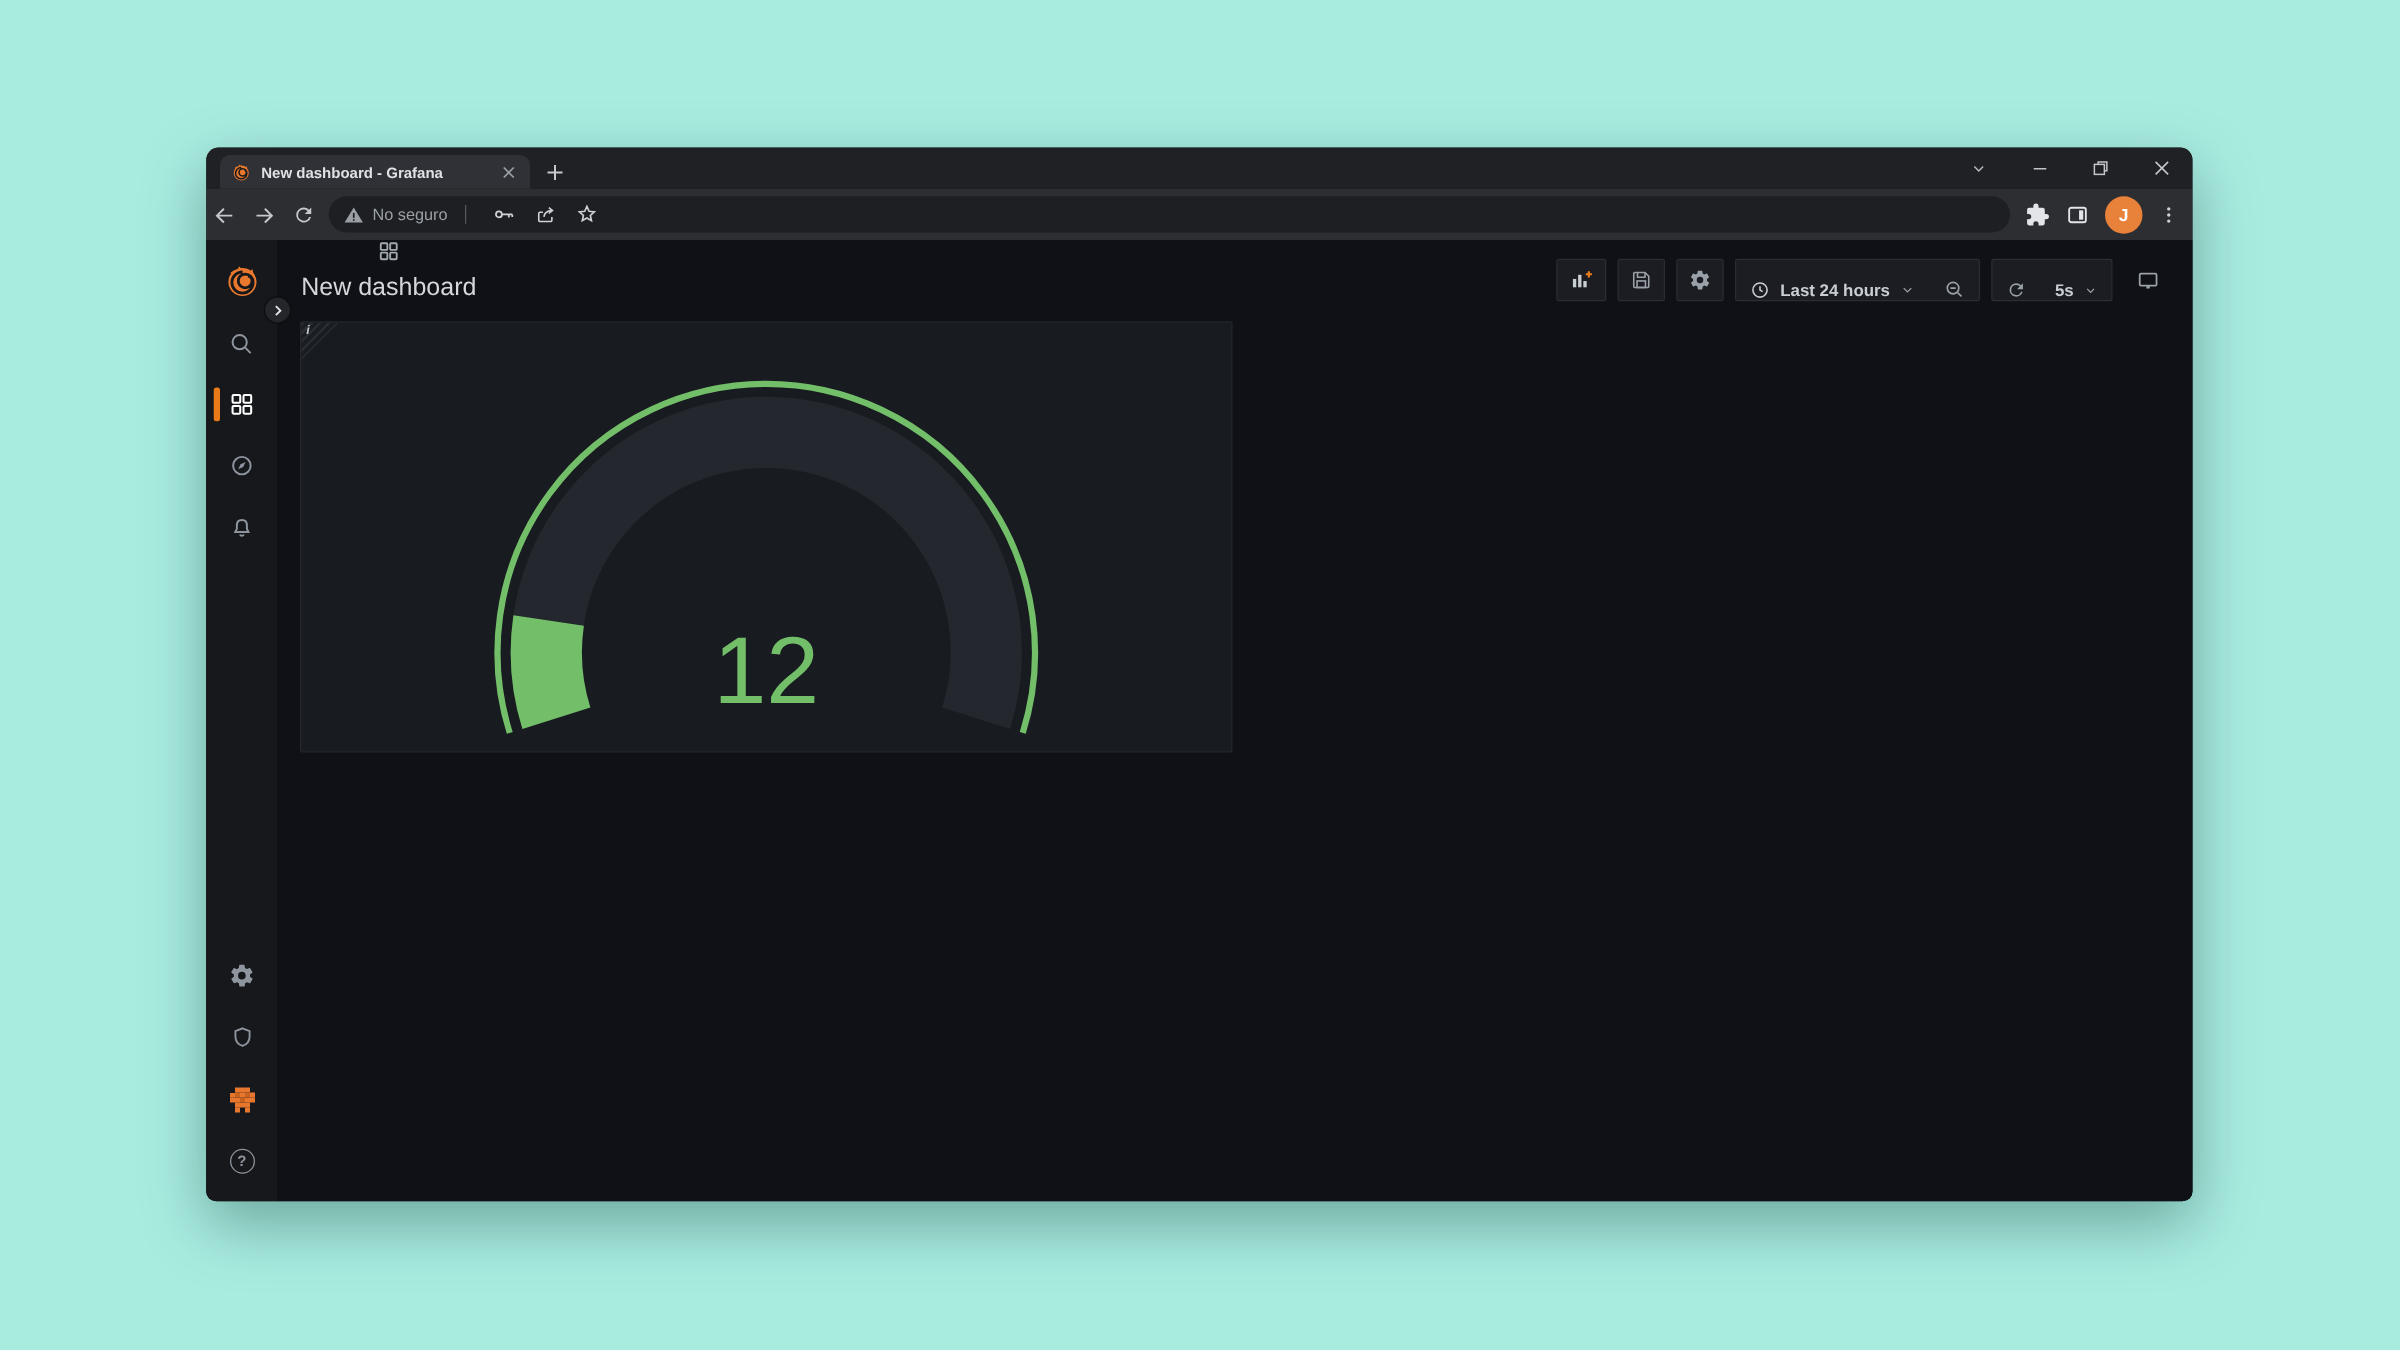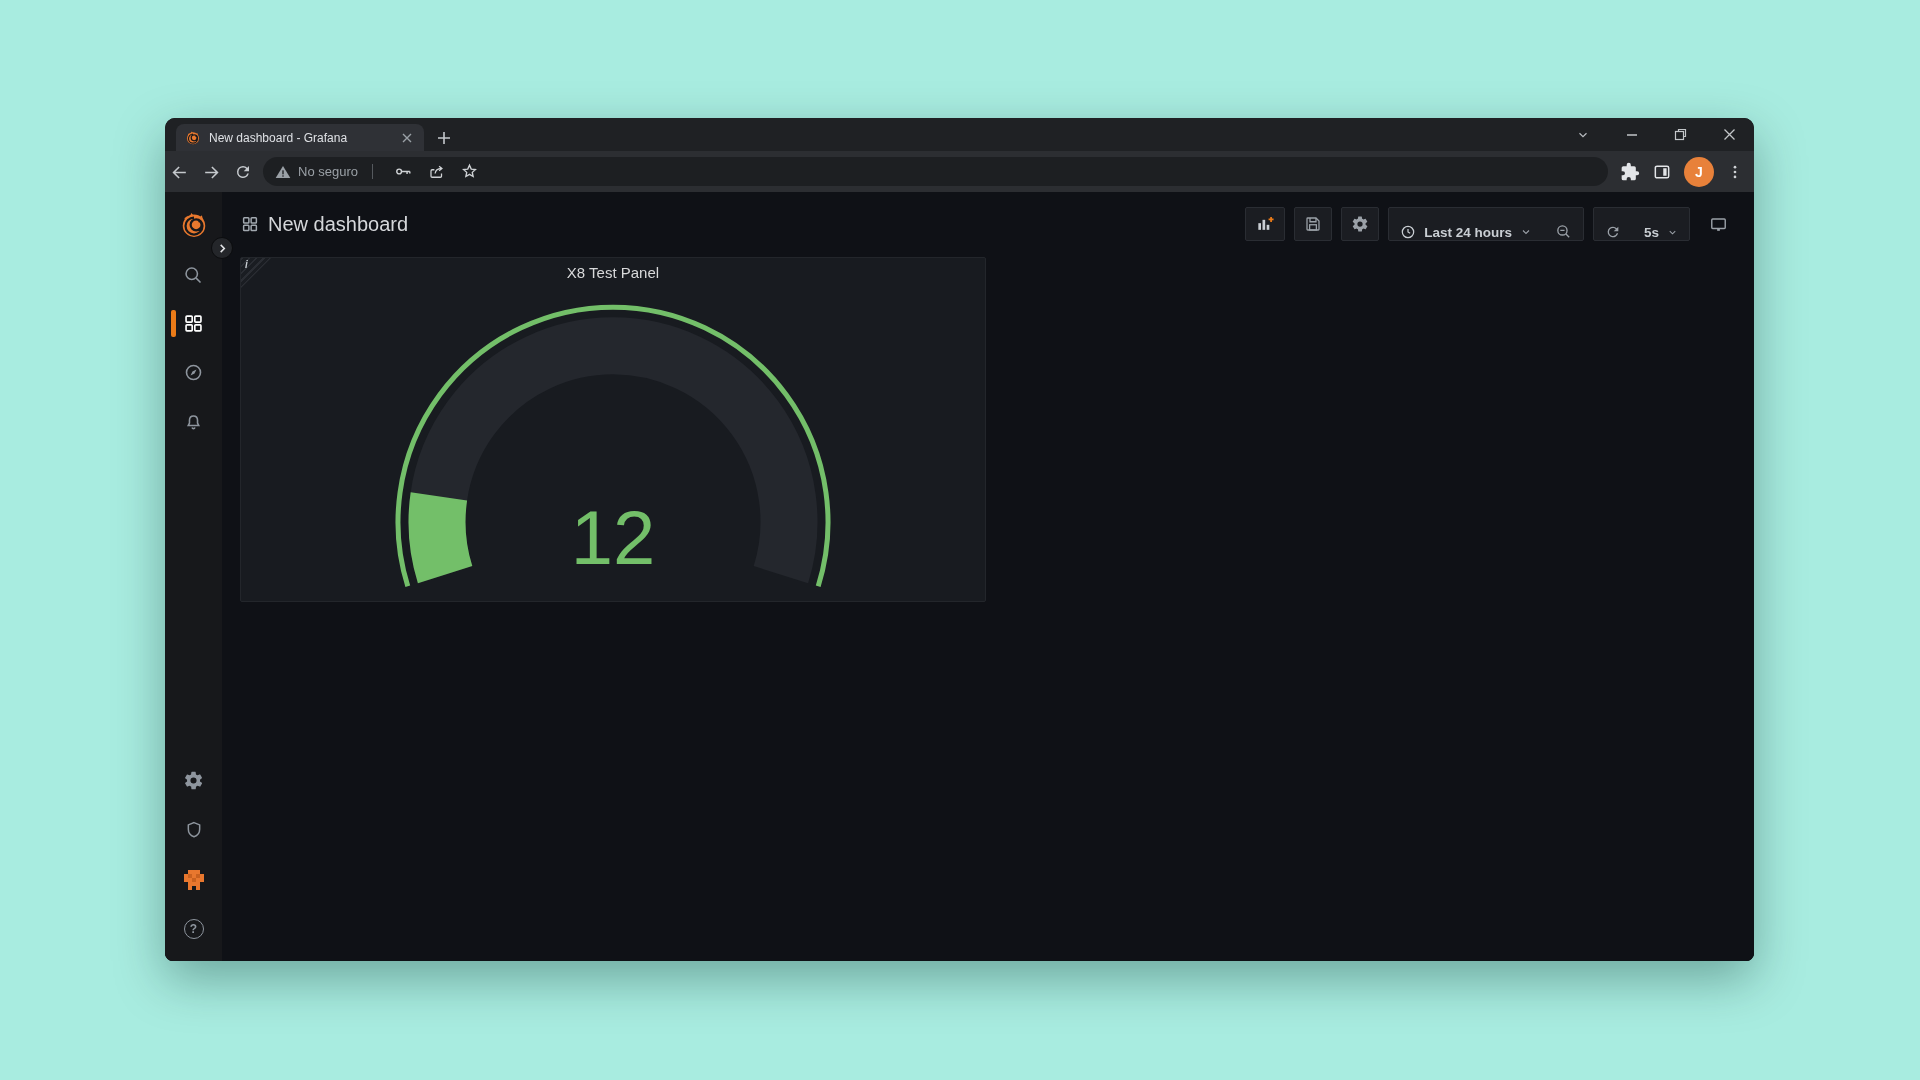--- a/index.html
+++ b/index.html
@@ -6,21 +6,21 @@
   html,body { width:1920px; height:1080px; overflow:hidden; }
   body { font-family:"Liberation Sans","DejaVu Sans",sans-serif; }
   .stage { position:absolute; inset:0; width:1920px; height:1080px; background:#a8ece0; }
 
   
   .window { position:absolute; left:165px; top:118px; width:1589px; height:843px;
     border-radius:10px 10px 8px 8px; overflow:hidden; background:#0f1116;
     box-shadow:0 18px 50px rgba(0,40,35,.35); }
 
   
-  .tabstrip { position:absolute; left:0; top:0; width:100%; height:33px; background:#1f2124; }
+  .tabstrip { position:absolute; left:0; top:0; width:100%; height:33px; background:#1f2124;font-weight:bold; }
   .tab { position:absolute; left:11px; top:6px; width:248px; height:27px; background:#2f3136;
     border-radius:8px 8px 0 0; display:flex; align-items:center; padding:0 9px; gap:8px; }
   .tab-title { flex:1; font-size:12px; color:#dfe1e5; white-space:nowrap; overflow:hidden; }
   .tab-close { width:16px; height:16px; display:flex; align-items:center; justify-content:center; }
   .newtab { position:absolute; left:268px; top:9px; width:21px; height:21px; display:flex; align-items:center; justify-content:center; }
   .winctl { position:absolute; right:0; top:0; height:33px; display:flex; align-items:center; }
   .winctl .wbtn { width:49px; height:33px; display:flex; align-items:center; justify-content:center; }
 
   
   .toolbar { position:absolute; left:0; top:33px; width:100%; height:41px; background:#2c2e32; }
@@ -46,21 +46,21 @@
   .circle-q { width:20px; height:20px; border-radius:50%; border:1.7px solid #8e959e; color:#8e959e;
     font-size:12px; font-weight:bold; display:flex; align-items:center; justify-content:center; }
   .px-avatar { position:relative; width:20px; height:20px; }
   .px-avatar .px { position:absolute; left:0; top:0; width:4px; height:4px; background:transparent;
     box-shadow:4px 0 #e8772e,8px 0 #e8772e,12px 0 #e8772e, 0 4px #e8772e,4px 4px #c9611f,8px 4px #e8772e,12px 4px #c9611f,16px 4px #e8772e,
     0 8px #e8772e,4px 8px #e8772e,8px 8px #c9611f,12px 8px #e8772e,16px 8px #e8772e, 4px 12px #e8772e,8px 12px #e8772e,12px 12px #e8772e,
     4px 16px #e8772e,12px 16px #e8772e; }
 
   .content { position:absolute; left:57px; top:0; width:1532px; height:100%; background:#0f1116; }
   .gf-header { position:absolute; left:0; top:0; width:100%; height:64px; }
-  .gf-title-wrap { position:absolute; left:19px; top:0; height:64px; display:flex; align-items:center; gap:9px; }
+  .gf-title-wrap { position:absolute; left:19px; top:0; height:64px; display:flex; align-items:center; gap:9px;flex-direction:column; }
   .gf-title { font-size:20px; font-weight:500; color:#d5d7da; }
   .gf-actions { position:absolute; right:16px; top:15px; height:34px; display:flex; align-items:center; gap:9px; }
   .gbtn { height:34px; min-width:38px; background:#1b1d22; border:1px solid #2a2d33; border-radius:2px;
     display:flex; align-items:center; justify-content:center; padding:0 9px; gap:7px; }
   .gbtn-group { height:34px; background:#1b1d22; border:1px solid #2a2d33; border-radius:2px; display:flex; align-items:flex-end; }
   .gseg { display:flex; align-items:center; padding:0 11px; gap:8px; }
   .gdiv { width:1px; background:#0f1116; }
   .gbtn-label { font-size:13.5px; font-weight:600; color:#c9ced3; white-space:nowrap; }
 
   
@@ -337,21 +337,20 @@
                 <rect x="3.5" y="5" width="17" height="12" rx="1.2"></rect>
                   <rect x="10.3" y="17" width="3.4" height="3" fill="#9ba1a8" stroke="none"></rect>
               </svg>
             </div>
           </div>
         </div>
 
         <div class="panel">
           <div class="panel-corner"></div>
           <span class="panel-info-glyph">i</span>
-          <div class="panel-title">X8 Test Panel</div>
           <svg width="744" height="343" viewBox="0 0 744 343">
             <path id="gauge-track" fill="none" stroke-width="57" d="M204.1 316.6 A176 176 0 1 1 539.9 316.6" stroke="#24272d"></path>
             <path id="gauge-fill" fill="none" stroke-width="57" d="M204.1 316.6 A176 176 0 0 1 197.9 238.4" stroke="#73BF69"></path>
             <path id="gauge-outer" fill="none" stroke-width="5" d="M166.8 328.3 A215 215 0 1 1 577.2 328.3" stroke="#73BF69"></path>
             <text id="gauge-value" class="gauge-value" x="372" y="279" text-anchor="middle" dominant-baseline="central" fill="#73BF69">12</text>
           </svg>
         </div>
       </div>
     </div>
 

